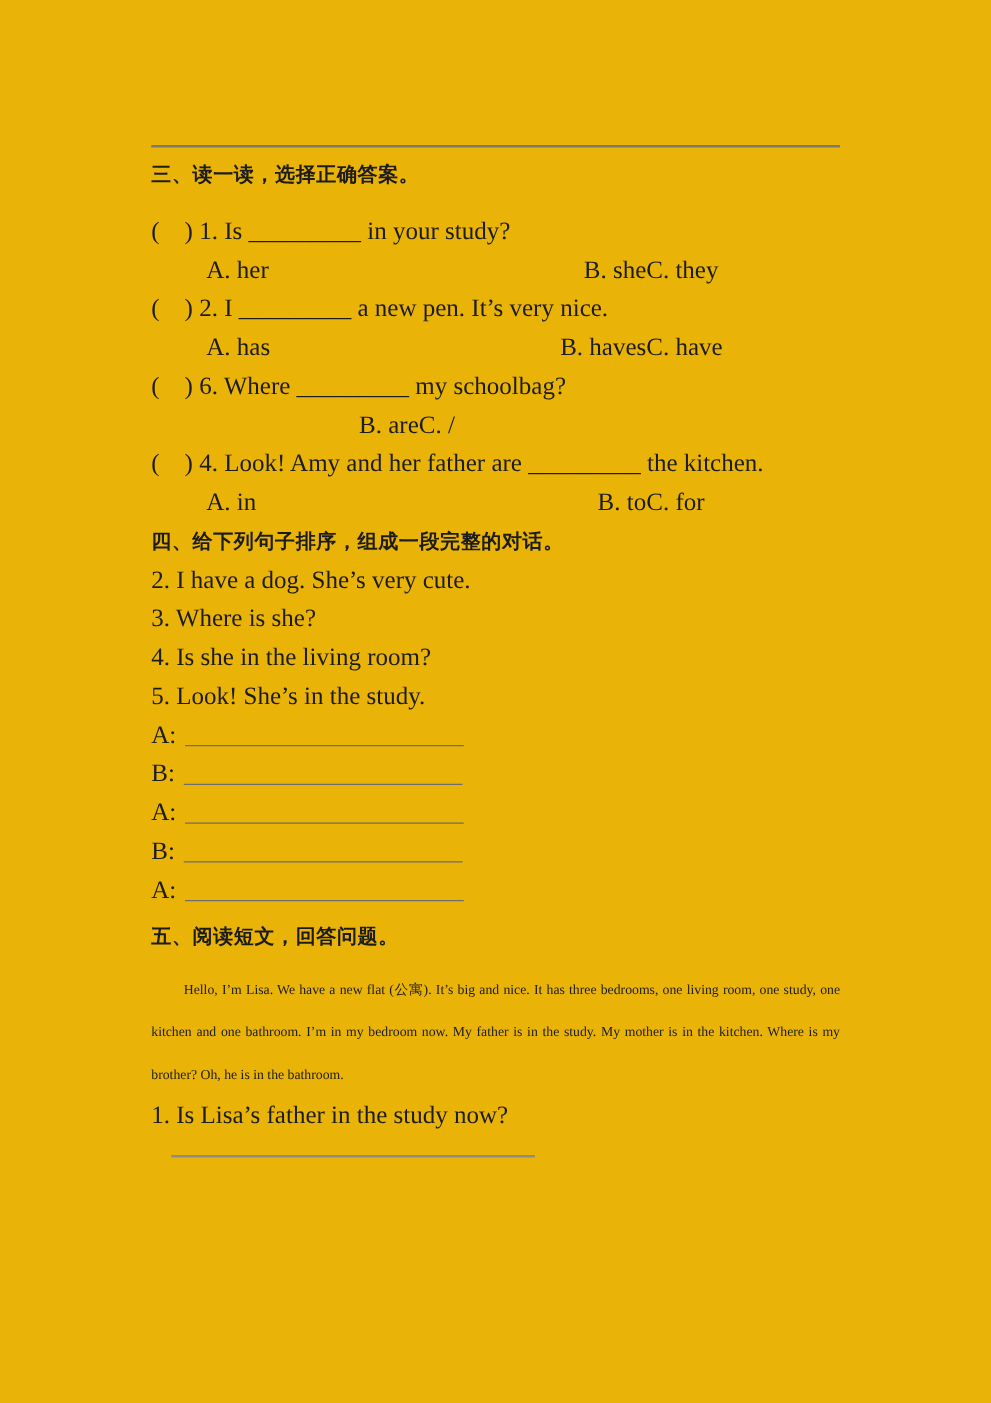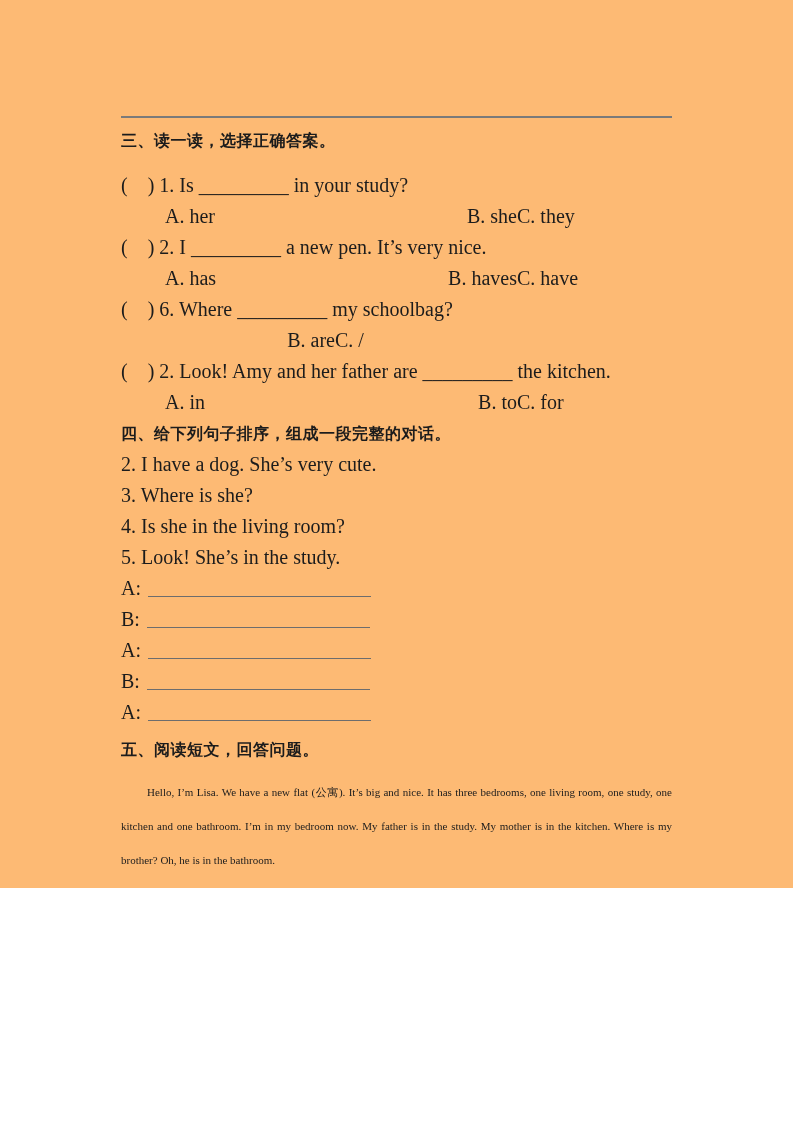--- a/index.html
+++ b/index.html
@@ -1,21 +1,21 @@
 <!DOCTYPE html>
 <html><head>
 <meta charset="utf-8">
 <style>
   * { margin: 0; padding: 0; box-sizing: border-box; }
   html, body { background: #ffffff; }
   .page {
     position: relative;
     width: 793px;
-    height: 888px;
-    background: #fdba74;
+    height: 1122px;
+    background: #eab308;
     overflow: hidden;
     font-family: "Liberation Serif", "DejaVu Serif", serif;
     color: #1c1c1c;
   }
   .content {
     position: absolute;
     left: 121px;
     top: 0;
     width: 551px;
   }
@@ -93,21 +93,21 @@
       <span class="opt-b">B. haves</span>
       <span class="opt-c">C. have</span>
     </div>
 
     <div class="row">(    ) 6. Where _________ my schoolbag?</div>
     <div class="row opt-row">
       <span class="opt-b">B. are</span>
       <span class="opt-c">C. /</span>
     </div>
 
-    <div class="row">(    ) 2. Look! Amy and her father are _________ the kitchen.</div>
+    <div class="row">(    ) 4. Look! Amy and her father are _________ the kitchen.</div>
     <div class="row opt-row">
       <span class="opt-a">A. in</span>
       <span class="opt-b">B. to</span>
       <span class="opt-c">C. for</span>
     </div>
 
     <div class="row cn-heading">四、给下列句子排序，组成一段完整的对话。</div>
 
     <div class="row">2. I have a dog. She’s very cute.</div>
     <div class="row">3. Where is she?</div>
@@ -117,17 +117,18 @@
     <div class="row"><span>A:</span><span class="dlg-line"></span></div>
     <div class="row"><span>B:</span><span class="dlg-line"></span></div>
     <div class="row"><span>A:</span><span class="dlg-line"></span></div>
     <div class="row"><span>B:</span><span class="dlg-line"></span></div>
     <div class="row"><span>A:</span><span class="dlg-line"></span></div>
 
     <div class="row cn-heading h5">五、阅读短文，回答问题。</div>
 
     <div class="passage">Hello, I’m Lisa. We have a new flat (公寓). It’s big and nice. It has three bedrooms, one living room, one study, one kitchen and one bathroom. I’m in my bedroom now. My father is in the study. My mother is in the kitchen. Where is my brother? Oh, he is in the bathroom.</div>
 
+    <div class="row">1. Is Lisa’s father in the study now?</div>
 
     <div class="answer-line"></div>
 
   </div>
 </div>
 
 </body></html>

